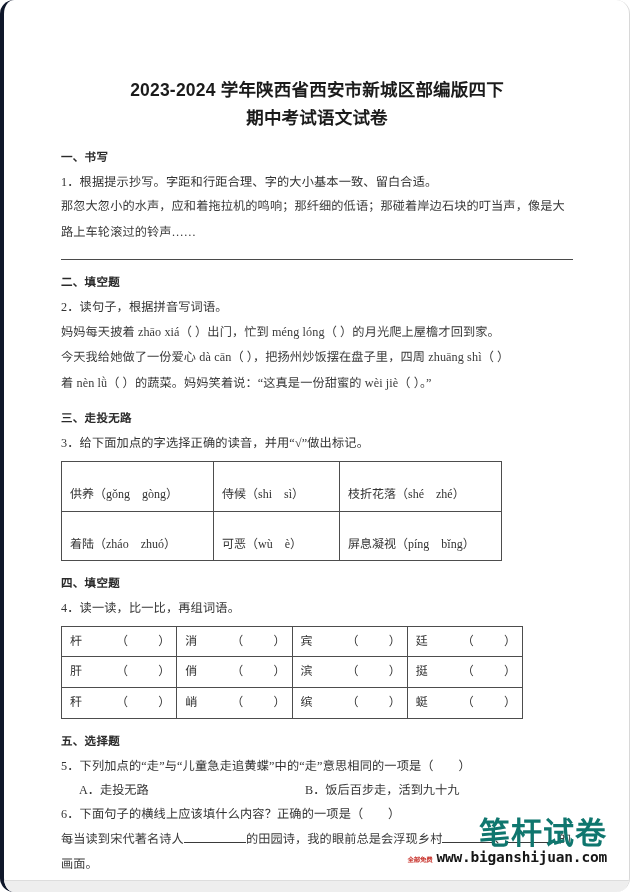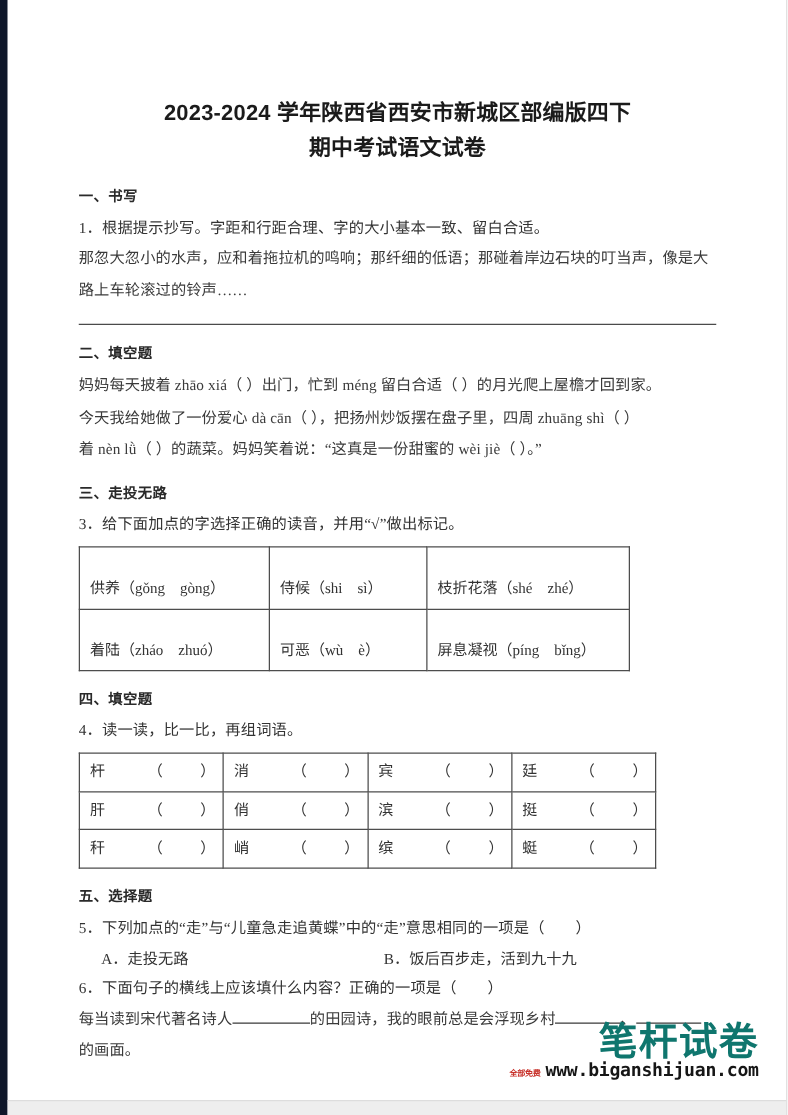--- a/index.html
+++ b/index.html
@@ -9,24 +9,25 @@
     background: #ffffff;
   }
   body {
     font-family: "Liberation Serif", "DejaVu Serif", serif;
   }
   .page {
     position: relative;
     width: 630px;
     height: 892px;
     background: #ffffff;
-    border-left: 6px solid #0f172a;
+    border-left: 4px solid #0f172a;
     border-right: 1px solid #d8d8d8;
     box-sizing: border-box;
     overflow: hidden;
+    border-radius: 14px;
   }
   .page-body {
     padding: 0 56px 0 57px;
     box-sizing: border-box;
     width: 100%;
   }
   .doc-title {
     text-align: center;
     font-family: "Liberation Sans", "DejaVu Sans", sans-serif;
     font-weight: bold;
@@ -163,21 +164,22 @@
     <div class="doc-title title-line-1">2023-2024 学年陕西省西安市新城区部编版四下</div>
     <div class="doc-title title-line-2">期中考试语文试卷</div>
 
     <div class="sec-head">一、书写</div>
     <div class="q-line">1．根据提示抄写。字距和行距合理、字的大小基本一致、留白合适。</div>
     <div class="body-line">那忽大忽小的水声，应和着拖拉机的鸣响；那纤细的低语；那碰着岸边石块的叮当声，像是大</div>
     <div class="body-line">路上车轮滚过的铃声……</div>
     <hr class="sep">
 
     <div class="sec-head">二、填空题</div>
-    <div class="body-line"><span>妈妈每天披着 </span><span class="py">zhāo xiá</span><span>（              ）出门，忙到 </span><span class="py">méng 留白合适</span><span>（               ）的月光爬上屋檐才回到家。</span></div>
+    <div class="q-line">2．读句子，根据拼音写词语。</div>
+    <div class="body-line"><span>妈妈每天披着 </span><span class="py">zhāo xiá</span><span>（              ）出门，忙到 </span><span class="py">méng lóng</span><span>（               ）的月光爬上屋檐才回到家。</span></div>
     <div class="body-line"><span>今天我给她做了一份爱心 </span><span class="py">dà cān</span><span>（               ），把扬州炒饭摆在盘子里，四周 </span><span class="py">zhuāng shì</span><span>（                ）</span></div>
     <div class="body-line"><span>着 </span><span class="py">nèn lǜ</span><span>（             ）的蔬菜。妈妈笑着说：“这真是一份甜蜜的 </span><span class="py">wèi jiè</span><span>（            ）。”</span></div>
 
     <div class="sec-head">三、走投无路</div>
     <div class="q-line">3．给下面加点的字选择正确的读音，并用“√”做出标记。</div>
     <table class="grid t-pinyin">
       <tbody>
         <tr>
           <td class="c1">供养（gǒng　gòng）</td>
           <td class="c2">侍候（shi　sì）</td>

